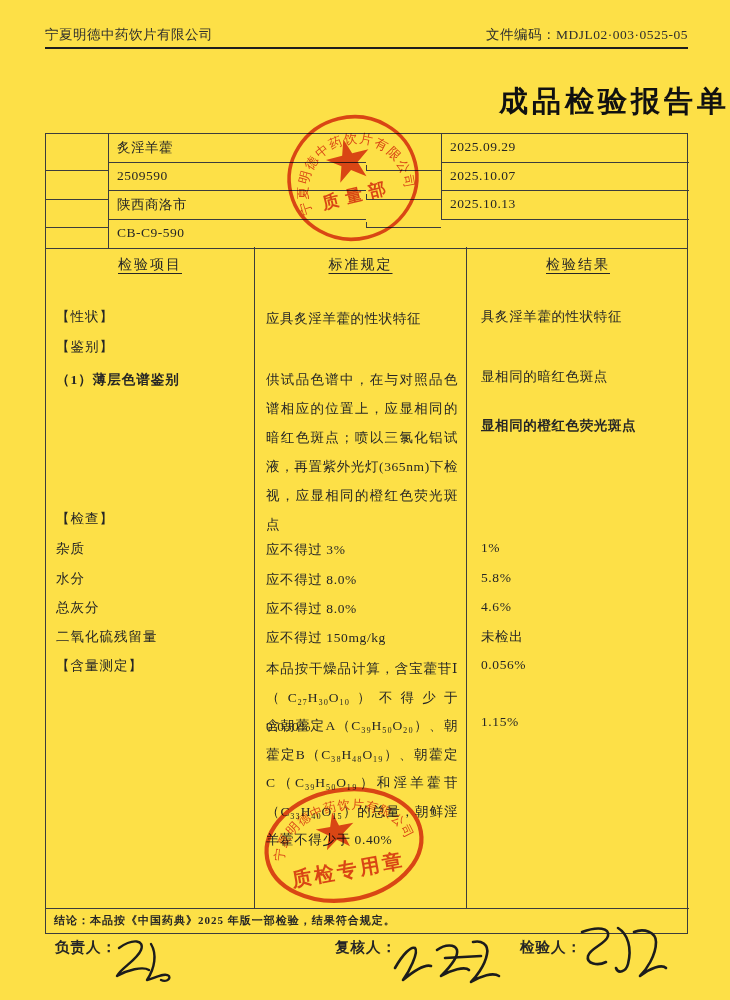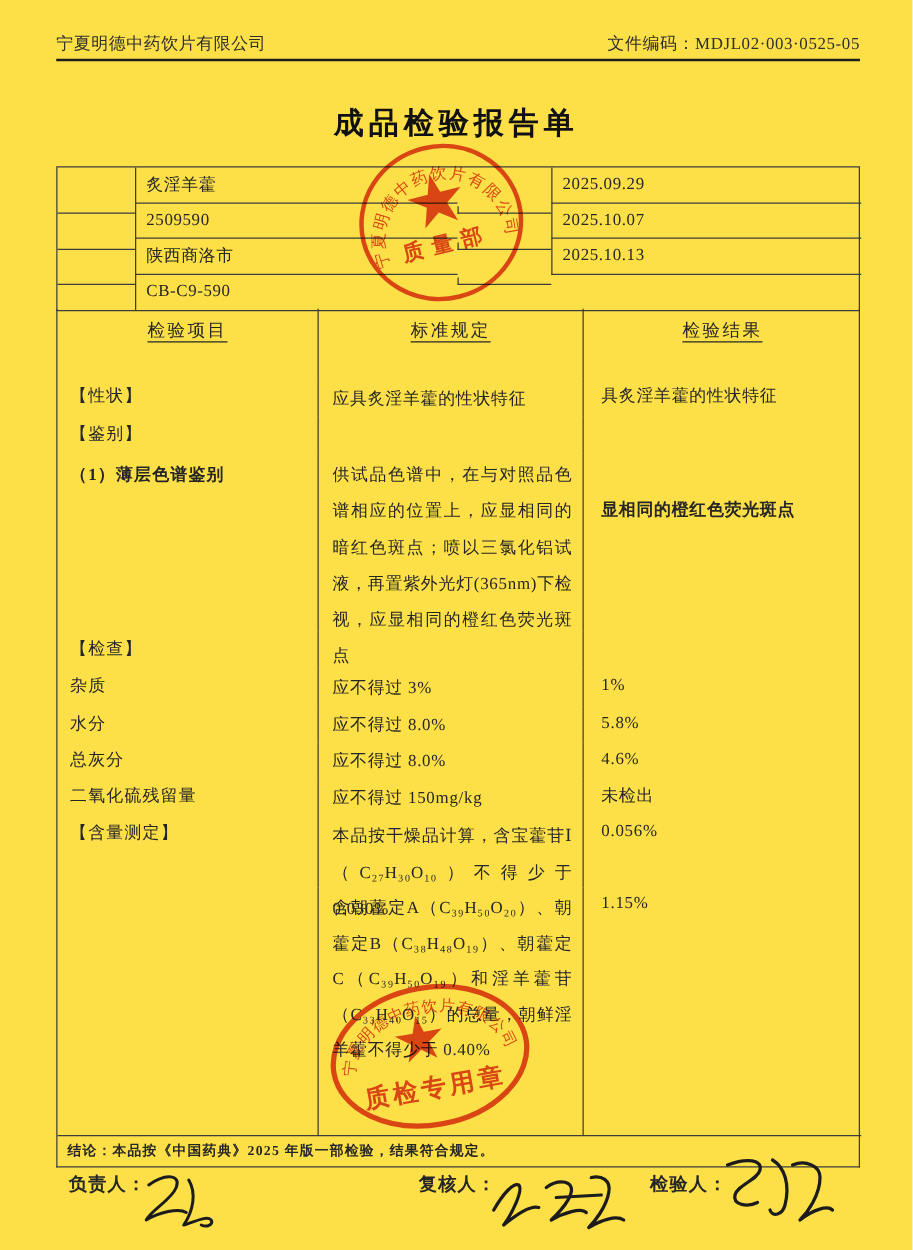--- a/index.html
+++ b/index.html
@@ -9,21 +9,21 @@
     background:#ffffff; color:#262626;
     position:relative; overflow:hidden;
   }
   .page { position:absolute; left:0; top:0; width:730px; height:1000px; background:#fde047; }
 
   
   .hdr { position:absolute; left:45px; top:26px; width:643px; display:flex; justify-content:space-between; font-size:13.5px; color:#2e2e2e; letter-spacing:0.5px; }
   .hdr-rule { position:absolute; left:45px; top:47px; width:643px; height:2px; background:#1e1e1e; }
 
   
-  .title { position:absolute; left:0; top:82px; width:730px; text-align:center; font-size:24px; font-weight:bold; letter-spacing:4px; color:#111; }
+  .title { position:absolute; left:0; top:82px; width:730px; text-align:right; font-size:29px; font-weight:bold; letter-spacing:4px; color:#111; }
 
   
   .info-table {
     position:absolute; left:45px; top:133px; width:643px;
     display:grid; grid-template-columns:62px 258px 75px 248px;
     grid-auto-rows:28.5px; border:1px solid #3c3c3c; font-size:13.5px;
   }
   .info-table > div { border-bottom:1px solid #3c3c3c; padding:5px 6px 0 8px; white-space:nowrap; overflow:hidden; }
   .info-table > div.last { border-bottom:none; }
   .ib-l { border-left:1px solid #3c3c3c; }
@@ -104,20 +104,21 @@
     <div class="mt-std mt-c2" style="line-height:22px;padding-top:5px;">应具炙淫羊藿的性状特征</div>
     <div class="mt-res mt-c3">具炙淫羊藿的性状特征</div>
 
     <div class="mt-item">【鉴别】</div>
     <div class="mt-c2"></div>
     <div class="mt-c3"></div>
 
     <div class="mt-item" style="padding-top:8px;font-weight:bold;">（1）薄层色谱鉴别</div>
     <div class="mt-std mt-c2">供试品色谱中，在与对照品色谱相应的位置上，应显相同的暗红色斑点；喷以三氯化铝试液，再置紫外光灯(365nm)下检视，应显相同的橙红色荧光斑点</div>
     <div class="mt-res mt-c3">
+      <p>显相同的暗红色斑点</p>
       <p class="res-gap">显相同的橙红色荧光斑点</p>
     </div>
 
     <div class="mt-item">【检查】</div>
     <div class="mt-c2"></div>
     <div class="mt-c3"></div>
 
     <div class="mt-item">杂质</div>
     <div class="mt-std mt-c2" style="line-height:20px;padding-top:5px;">应不得过 3%</div>
     <div class="mt-res mt-c3">1%</div>

